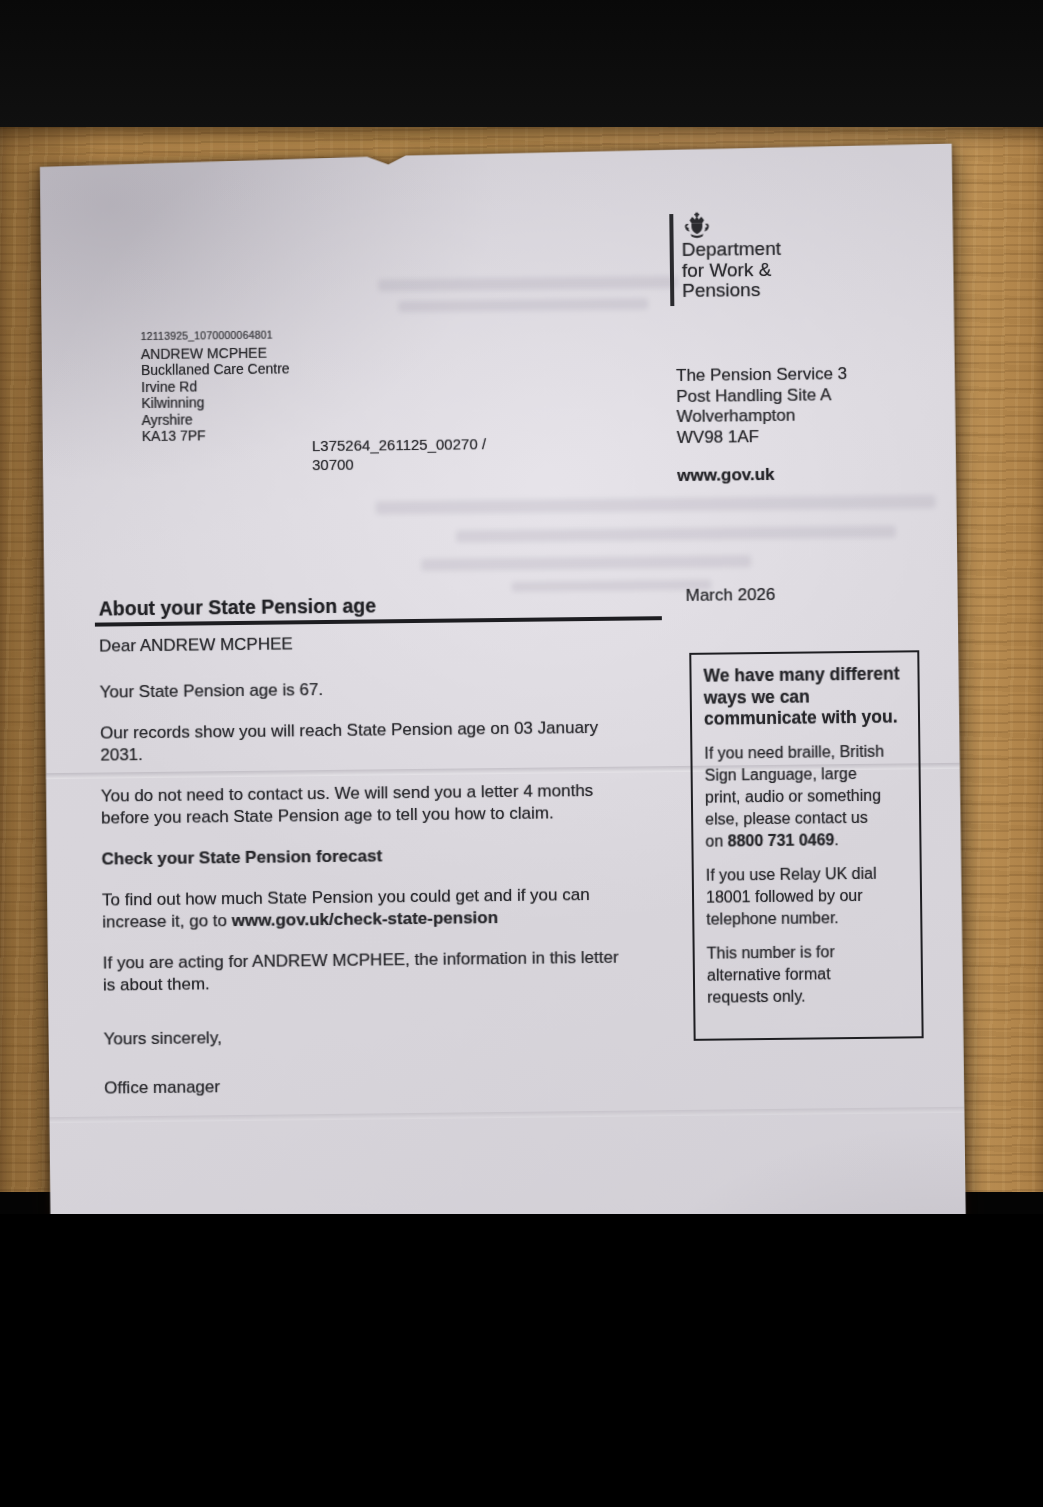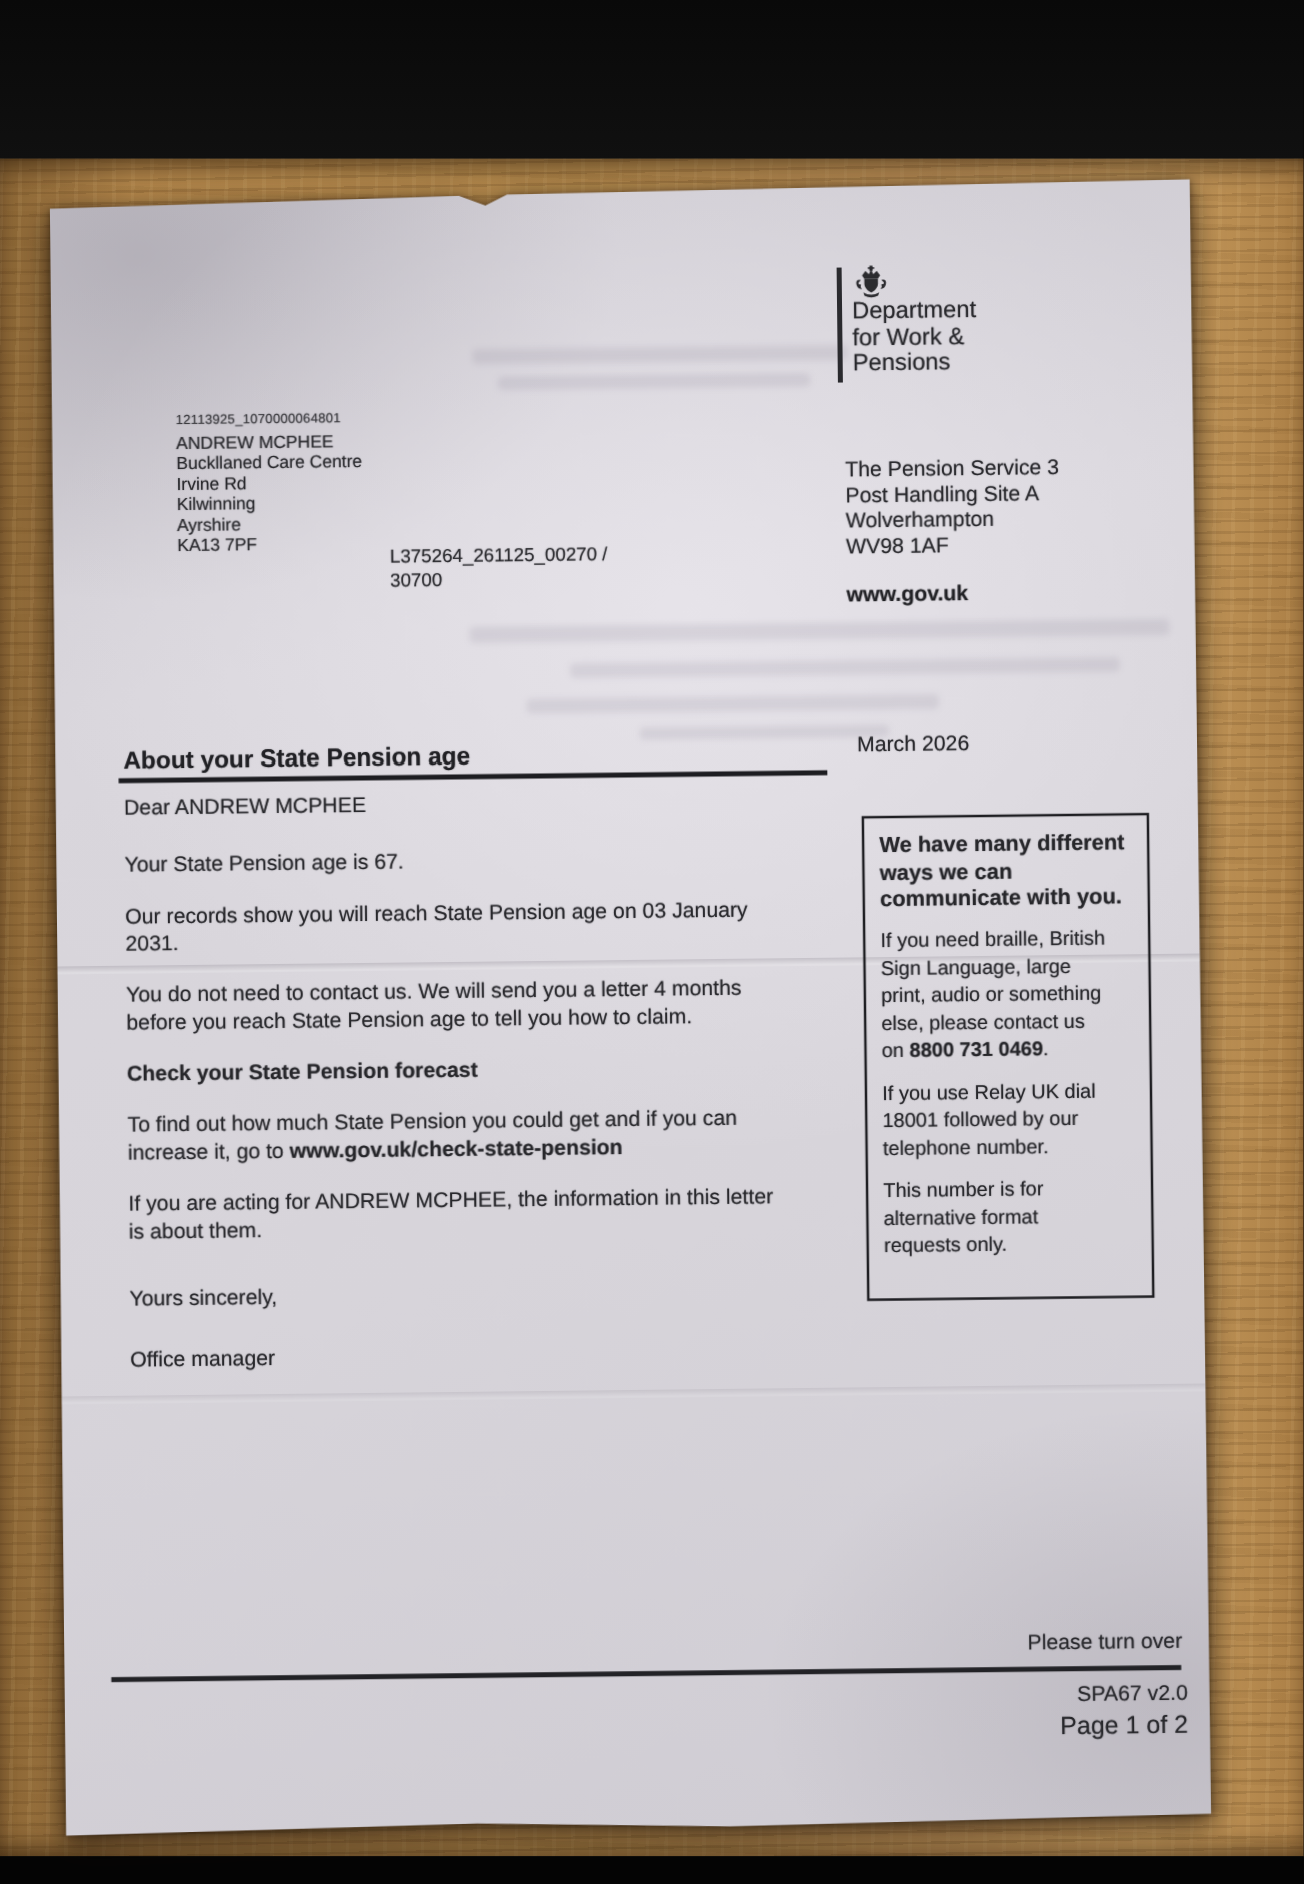--- a/index.html
+++ b/index.html
@@ -1,17 +1,17 @@
 <!DOCTYPE html>
 <html><head>
 <meta charset="utf-8">
 <style>
   html,body{margin:0;padding:0;background:#000;}
   .stage{
-    position:relative;width:1043px;height:1507px;overflow:hidden;
+    position:relative;width:1043px;height:1214px;overflow:hidden;
     background:#0b0b0b;
     font-family:"Liberation Sans","DejaVu Sans",sans-serif;
   }
   .bar{position:absolute;left:0;width:100%;background:#0a0a0a;}
   .bar.top{top:0;height:127px;background:linear-gradient(to bottom,#090909,#101010);}
   .bar.bottom{bottom:0;height:22px;background:#040404;}
   .wood{
     position:absolute;left:0;top:127px;width:100%;height:1358px;
     background:
       repeating-linear-gradient(179deg, rgba(72,44,14,.14) 0 2px, rgba(0,0,0,0) 2px 9px),

